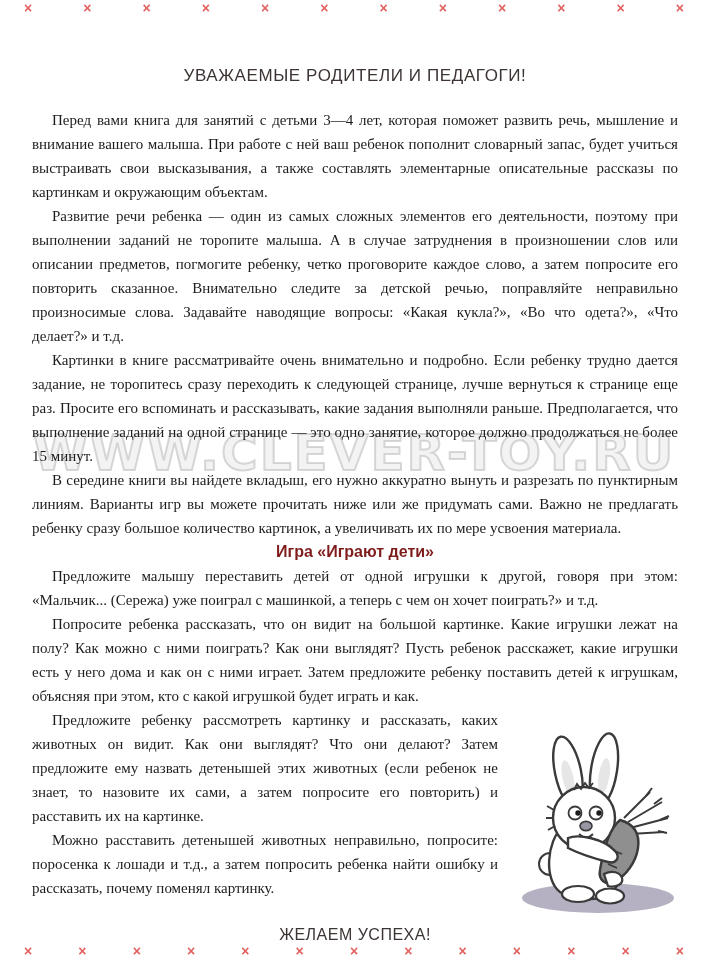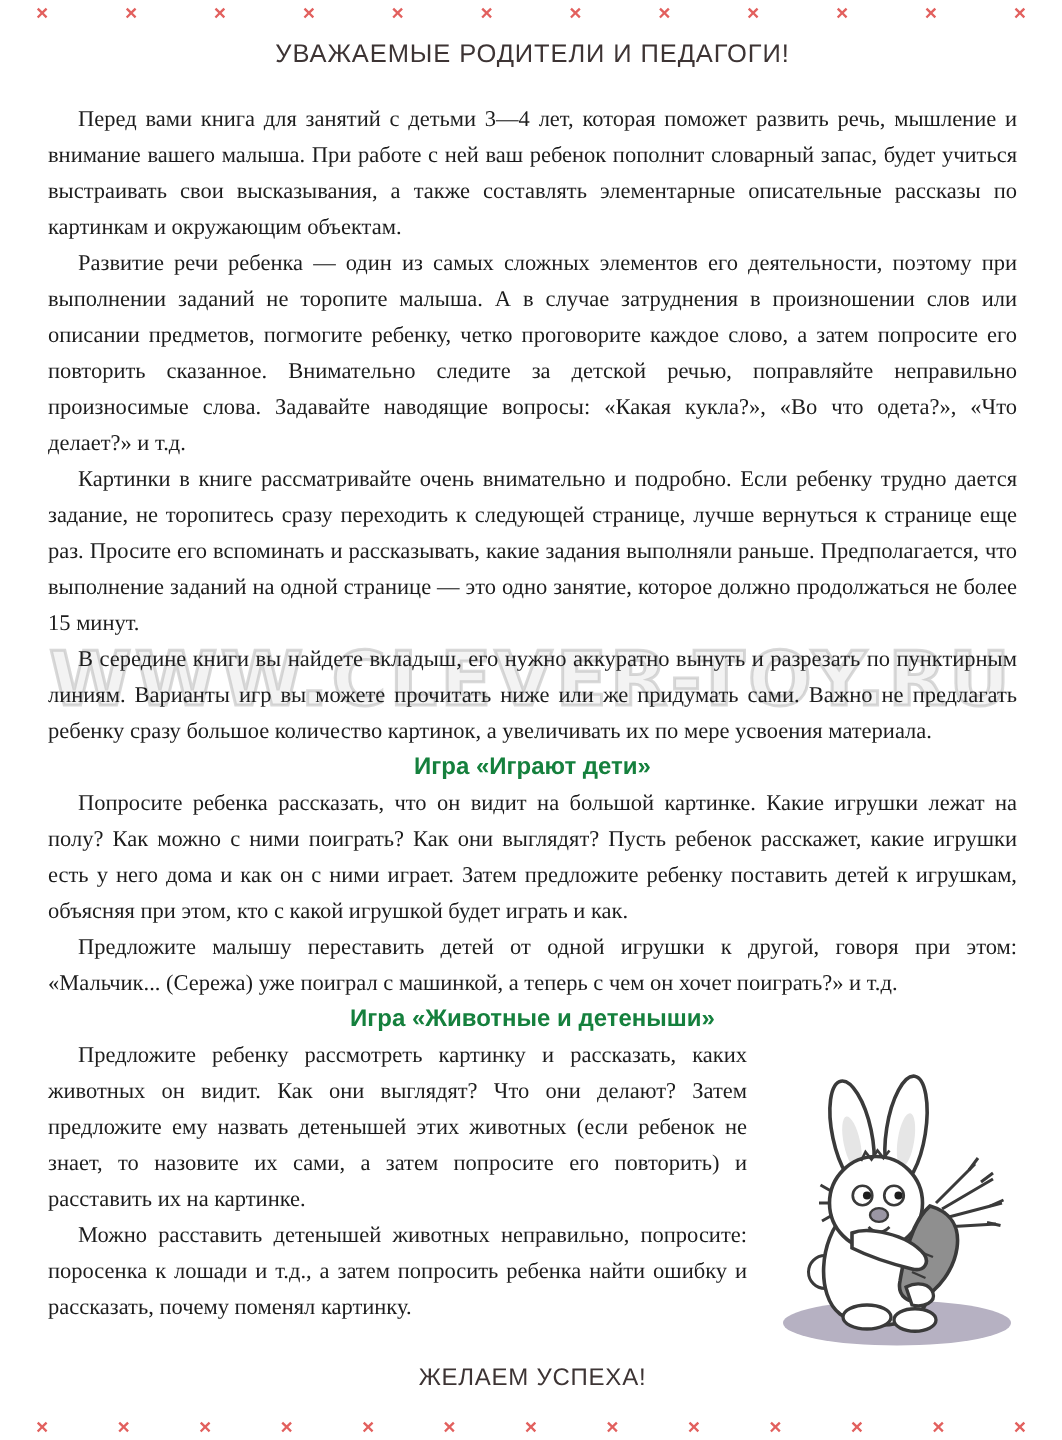--- a/index.html
+++ b/index.html
@@ -9,20 +9,21 @@
     font-family:"Liberation Sans", sans-serif;
     color:#1c1c1c;
     position:relative;
     overflow:hidden;
   }
   .page{
     position:absolute; inset:0;
     padding:26px 30px 0 32px;
     box-sizing:border-box;
     z-index:1;
+    margin-top:40px;
   }
   
   .border-row{
     position:absolute; left:24px; right:24px;
     display:flex; justify-content:space-between;
     color:#e2605e;
     font-size:14px; font-weight:bold; line-height:12px;
     z-index:2;
     user-select:none;
   }
@@ -52,21 +53,21 @@
     text-align:justify;
     font-size:15px;
     line-height:24px;
     text-indent:20px;
     font-family:Liberation Serif, serif;
   }
   h2.game-heading{
     margin:3px 0 3px 0;
     text-align:center;
     font-size:16px; font-weight:bold;
-    color:#15803d;
+    color:#7f1d1d;
   }
   .sec2-body{overflow:visible;}
   .rabbit-float{
     float:right;
     width:170px; height:186px;
     margin:22px 0 0 10px;
   }
   .footer-line{
     clear:none;
     margin-top:26px;
@@ -115,26 +116,25 @@
 
   <h1 class="title">УВАЖАЕМЫЕ РОДИТЕЛИ И ПЕДАГОГИ!</h1>
 
   <p class="body-par">Перед вами книга для занятий с детьми 3—4 лет, которая поможет развить речь, мышление и внимание вашего малыша. При работе с ней ваш ребенок пополнит словарный запас, будет учиться выстраивать свои высказывания, а также составлять элементарные описательные рассказы по картинкам и окружающим объектам.</p>
   <p class="body-par">Развитие речи ребенка — один из самых сложных элементов его деятельности, поэтому при выполнении заданий не торопите малыша. А в случае затруднения в произношении слов или описании предметов, погмогите ребенку, четко проговорите каждое слово, а затем попросите его повторить сказанное. Внимательно следите за детской речью, поправляйте неправильно произносимые слова. Задавайте наводящие вопросы: «Какая кукла?», «Во что одета?», «Что делает?» и т.д.</p>
   <p class="body-par">Картинки в книге рассматривайте очень внимательно и подробно. Если ребенку трудно дается задание, не торопитесь сразу переходить к следующей странице, лучше вернуться к странице еще раз. Просите его вспоминать и рассказывать, какие задания выполняли раньше. Предполагается, что выполнение заданий на одной странице — это одно занятие, которое должно продолжаться не более 15 минут.</p>
   <p class="body-par">В середине книги вы найдете вкладыш, его нужно аккуратно вынуть и разрезать по пунктирным линиям. Варианты игр вы можете прочитать ниже или же придумать сами. Важно не предлагать ребенку сразу большое количество картинок, а увеличивать их по мере усвоения материала.</p>
 
   <section>
     <h2 class="game-heading">Игра «Играют дети»</h2>
+    <p class="body-par">Предложите малышу переставить детей от одной игрушки к другой, говоря при этом: «Мальчик... (Сережа) уже поиграл с машинкой, а теперь с чем он хочет поиграть?» и т.д.</p>
     <p class="body-par">Попросите ребенка рассказать, что он видит на большой картинке. Какие игрушки лежат на полу? Как можно с ними поиграть? Как они выглядят? Пусть ребенок расскажет, какие игрушки есть у него дома и как он с ними играет. Затем предложите ребенку поставить детей к игрушкам, объясняя при этом, кто с какой игрушкой будет играть и как.</p>
-    <p class="body-par">Предложите малышу переставить детей от одной игрушки к другой, говоря при этом: «Мальчик... (Сережа) уже поиграл с машинкой, а теперь с чем он хочет поиграть?» и т.д.</p>
   </section>
 
   <section>
-    <h2 class="game-heading">Игра «Животные и детеныши»</h2>
     <div class="sec2-body">
       <div class="rabbit-float">
         <svg width="170" height="186" viewBox="0 0 170 186" xmlns="http://www.w3.org/2000/svg">
 
           <ellipse cx="90" cy="168" rx="76" ry="15" fill="#b6b1c2"></ellipse>
 
           <circle cx="42" cy="134" r="11" fill="#ffffff" stroke="#3a3a3a" stroke-width="2"></circle>
 
           <ellipse cx="60" cy="42" rx="13" ry="36" fill="#ffffff" stroke="#3a3a3a" stroke-width="2.4" transform="rotate(-12 60 42)"></ellipse>
           <ellipse cx="96" cy="40" rx="13" ry="37" fill="#ffffff" stroke="#3a3a3a" stroke-width="2.4" transform="rotate(9 96 40)"></ellipse>

